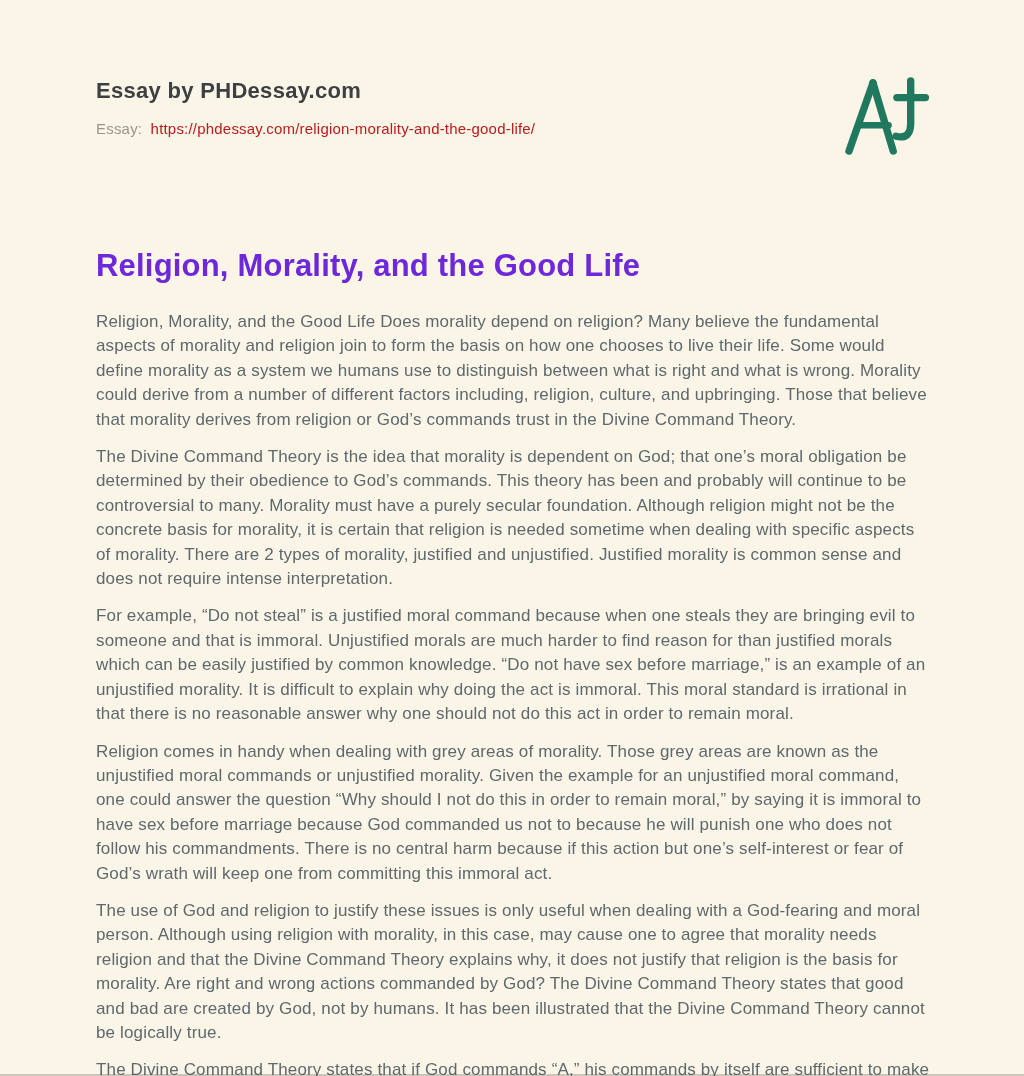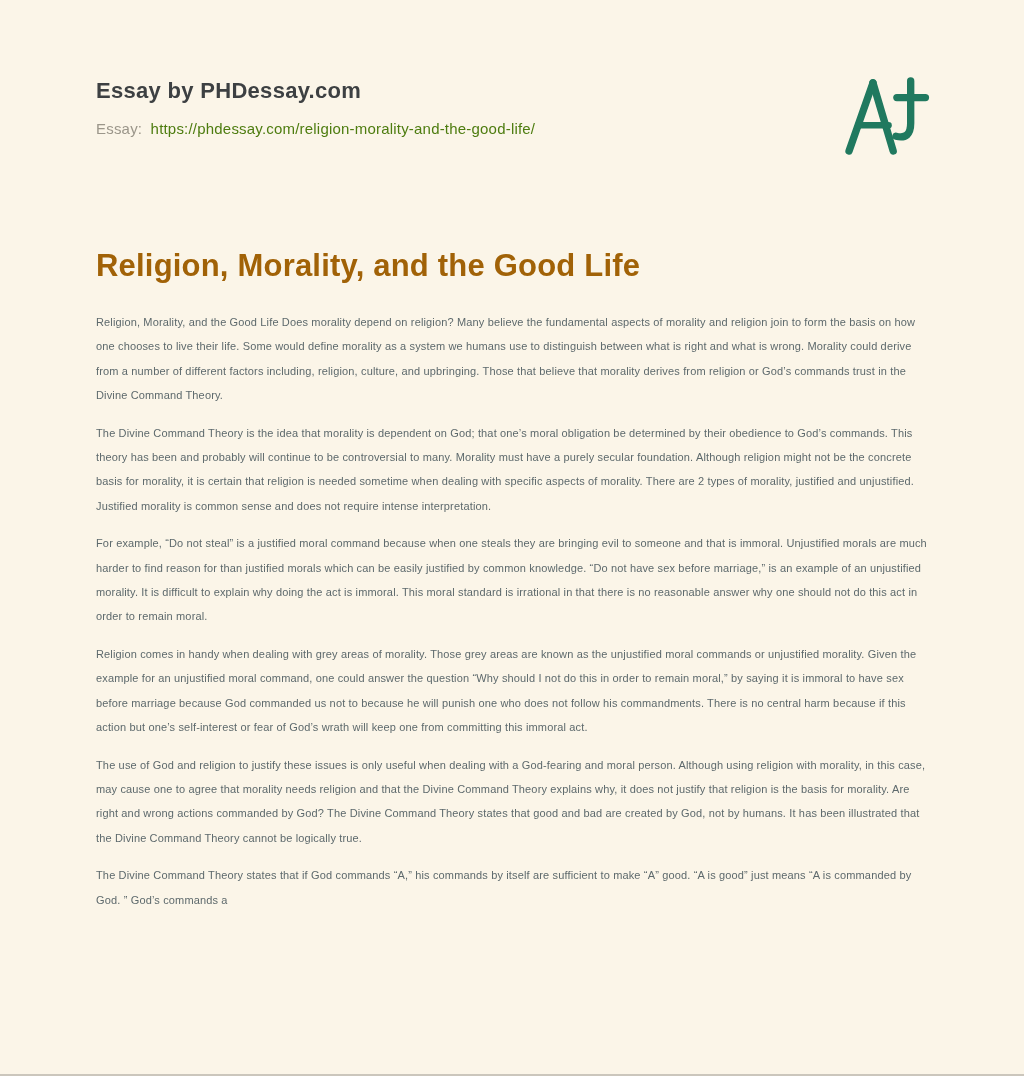--- a/index.html
+++ b/index.html
@@ -39,21 +39,21 @@
   }
 
   .source-line {
     margin-top: 16px;
     font-size: 15px;
     color: #9b968a;
     letter-spacing: 0.2px;
   }
 
   .source-line a {
-    color: #4d7c0f;
+    color: #b91c1c;
     text-decoration: none;
     margin-left: 4px;
   }
 
   .logo {
     width: 96px;
     height: 92px;
     flex: 0 0 auto;
     margin-top: -4px;
   }
@@ -61,31 +61,31 @@
   .logo svg {
     width: 100%;
     height: 100%;
     display: block;
   }
 
   .article-title {
     margin-top: 86px;
     font-size: 31px;
     font-weight: 700;
-    color: #a16207;
+    color: #6d28d9;
     letter-spacing: 0.2px;
   }
 
   .article-body {
     margin-top: 26px;
     max-width: 838px;
   }
 
   .article-body p {
-    font-size: 11px;
+    font-size: 17px;
     line-height: 24.4px;
     letter-spacing: 0.15px;
     color: #5d696c;
     margin-bottom: 13px;
   }
 
   .page-bottom-edge {
     position: absolute;
     left: 0;
     bottom: 0;

